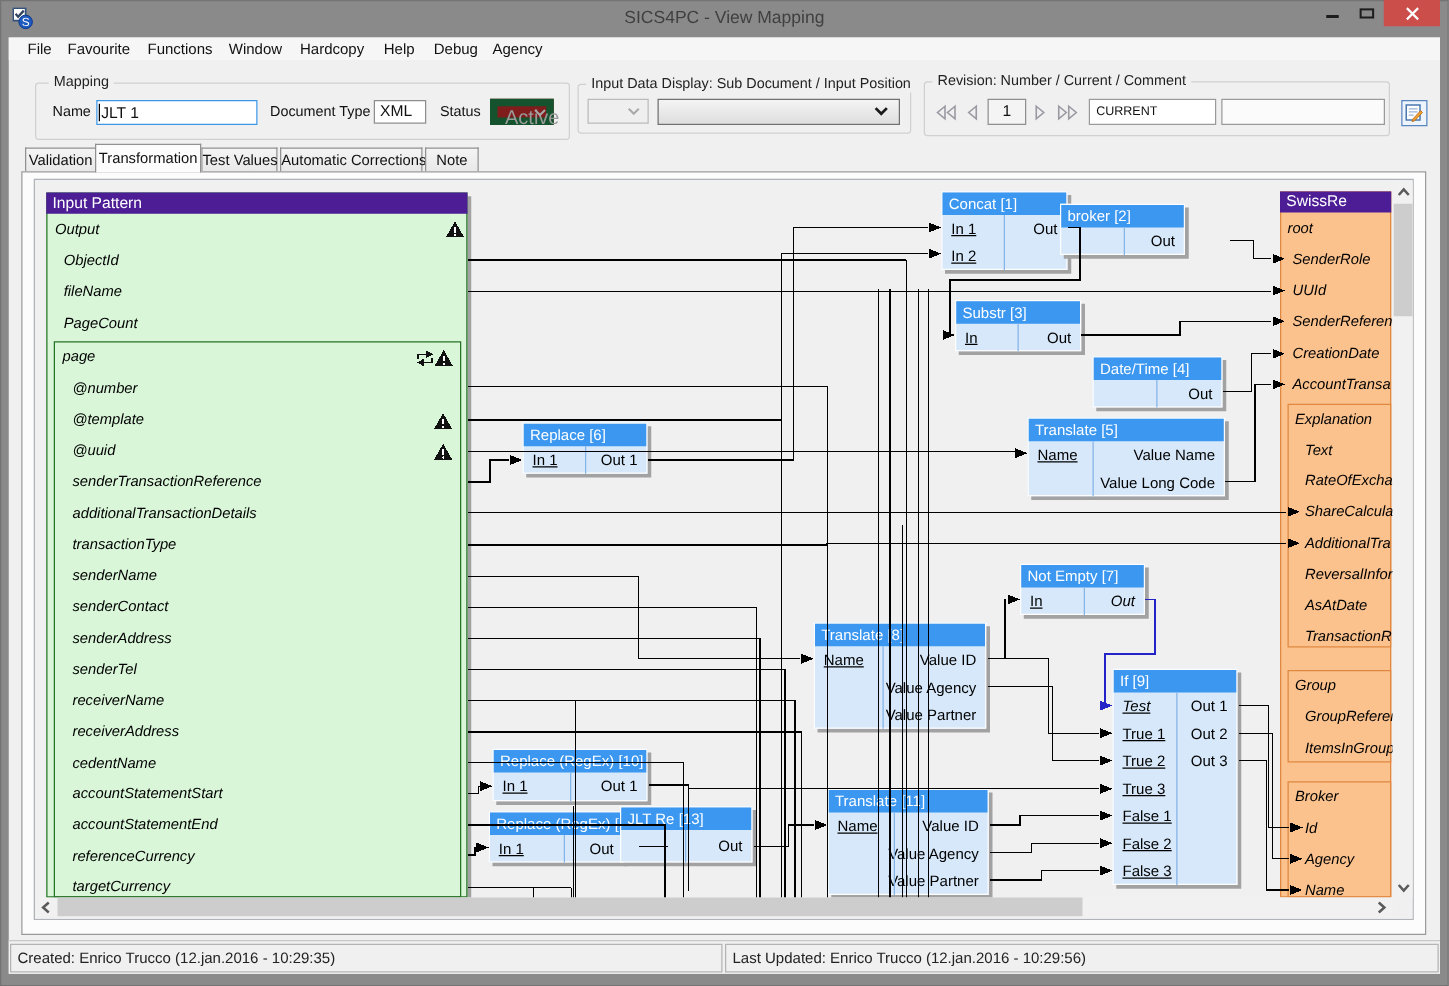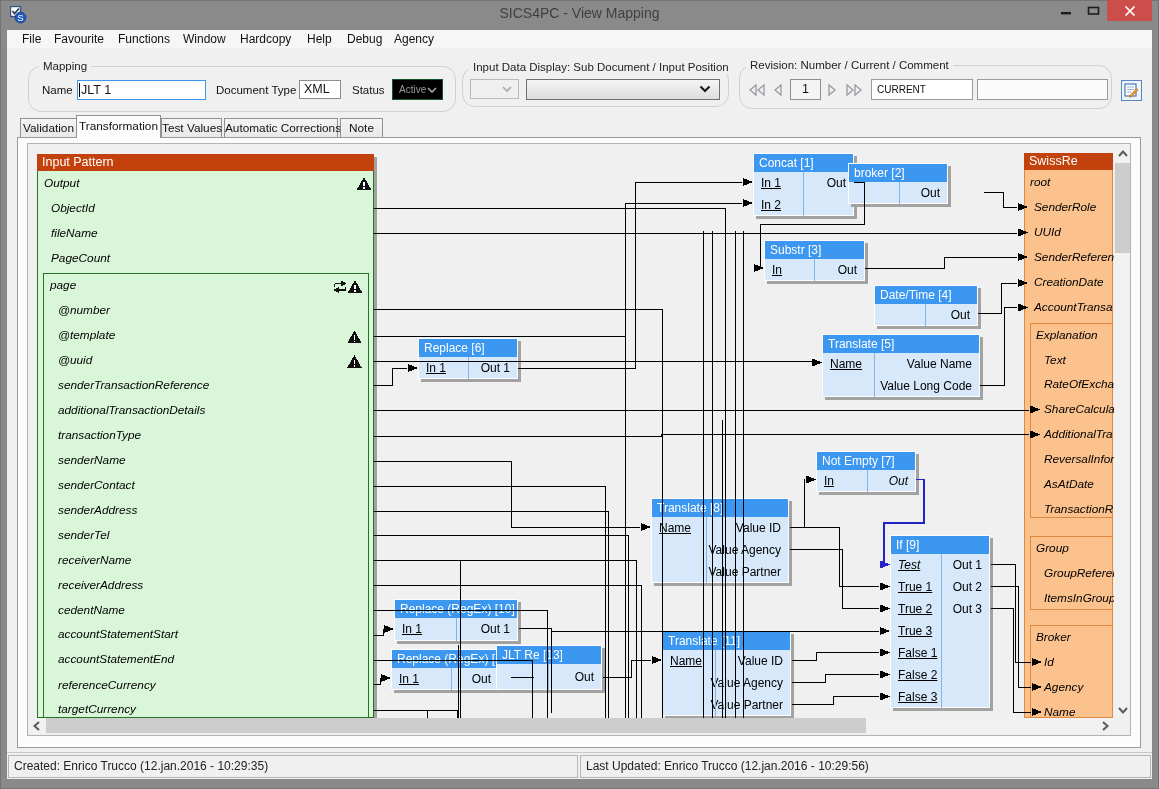--- a/index.html
+++ b/index.html
@@ -7,32 +7,32 @@
 body { font-family:"Liberation Sans", sans-serif; }
 #win { position:absolute; left:0; top:0; width:1159px; height:789px; background:#8a8a8a; box-shadow:inset 0 0 0 1px #747474; }
 #client { position:absolute; left:7px; top:30px; width:1145px; height:749px; background:#f0f0f0; }
 .abs { position:absolute; }
 
 #title { position:absolute; left:0; top:0; width:100%; height:30px; color:#404040; font-size:14px; text-align:center; line-height:26px; }
 
 #menubar { position:absolute; left:7px; top:30px; width:1145px; height:18px; background:#f6f6f6; font-size:12px; color:#111; }
 #menubar span { position:absolute; top:2px; }
 
-.gbox { position:absolute; border:1px solid #d0d0d0; border-radius:13px; }
+.gbox { position:absolute; border:1px solid #d0d0d0; border-radius:3px; }
 .glabel { position:absolute; top:-8px; background:#f0f0f0; padding:0 4px; font-size:11.5px; color:#222; line-height:14px; white-space:nowrap; }
 .lbl { position:absolute; font-size:11.5px; color:#111; white-space:nowrap; }
 .tbox { position:absolute; background:#fff; font-size:12.5px; color:#111; white-space:nowrap; }
 
 .tab { position:absolute; border:1px solid #919191; border-bottom:none; background:linear-gradient(#f4f4f4,#e8e8e8); font-size:11.8px; color:#111; text-align:center; white-space:nowrap; }
 
 #tabpage { position:absolute; left:17px; top:137px; width:1124px; height:611px; background:#fcfcfc; border:1px solid #9a9a9a; }
 #canvasbox { position:absolute; left:27px; top:143px; width:1104px; height:593px; border:1px solid #b0b3b8; background:#f0f0f0; }
 #canvas { position:absolute; left:28px; top:144px; width:1102px; height:591px; overflow:hidden; background:#f0f0f0; }
 
-.phead { position:absolute; background:#c2410c; color:#fff; font-size:12.5px; line-height:17px; padding-left:5px; }
+.phead { position:absolute; background:#4c1d95; color:#fff; font-size:12.5px; line-height:17px; padding-left:5px; }
 .prow { position:absolute; height:25px; line-height:25px; font-size:11.8px; color:#000; white-space:nowrap;font-style:italic; }
 
 .fb { position:absolute; background:#d6e8fa; border:1px solid #fdfdfd; box-shadow:3px 3px 0 0 #a2a2a2; }
 .fb .hd { background:#3b97f0; color:#fff; font-size:12px; height:18px; line-height:18px; padding-left:5px; white-space:nowrap; overflow:hidden; }
 .fb .rw { position:relative; height:22px; line-height:22px; font-size:12px; color:#000; }
 .fb .ci { position:absolute; left:7px; top:0;text-decoration:underline; }
 .fb .co { position:absolute; right:7px; top:0; }
 .fb .dv { position:absolute; width:1px; background:#85b4e8; }
 svg.ov { position:absolute; left:0; top:0; overflow:visible; }
 
@@ -79,21 +79,21 @@
 
   <div class="gbox" style="left:28px;top:66px;width:428px;height:46px">
       <span class="glabel" style="left:10px">Mapping</span>
     </div>
   <div class="lbl" style="left:42px;top:84px">Name</div>
   <div class="tbox" style="left:77px;top:80px;width:129px;height:20px;border:1px solid #3c97e8;line-height:18px;padding-left:3px">JLT 1</div>
   <div class="abs" style="left:79px;top:83px;width:1px;height:14px;background:#000"></div>
   <div class="lbl" style="left:216px;top:84px">Document Type</div>
   <div class="tbox" style="left:299px;top:80px;width:42px;height:19px;border:1px solid #8d8d8d;line-height:17px;padding-left:4px">XML</div>
   <div class="lbl" style="left:352px;top:84px">Status</div>
-  <div class="abs" style="left:392px;top:79px;width:51px;height:21px;border:1px solid #14532d;background:#000000;font-size:10px;color:#9a9a9a;line-height:19px;padding-left:6px">Active</div>
+  <div class="abs" style="left:392px;top:79px;width:51px;height:21px;border:6px solid #14532d;background:#7f1d1d;font-size:16px;color:#9a9a9a;line-height:19px;padding-left:6px">Active</div>
   <svg class="abs" style="left:427px;top:87px" width="10" height="6">
       <path d="M1 1 L5 5 L9 1" stroke="#a8a8a8" stroke-width="1.6" fill="none"></path>
     </svg>
 
   <div class="gbox" style="left:462px;top:67px;width:267px;height:40px">
       <span class="glabel" style="left:6px">Input Data Display: Sub Document / Input Position</span>
     </div>
   <div class="abs" style="left:470px;top:79px;width:49px;height:20px;border:1px solid #bababa;background:#efefef"></div>
   <svg class="abs" style="left:502px;top:86px" width="10" height="6">
       <path d="M1 1 L5 5 L9 1" stroke="#a8a8a8" stroke-width="1.6" fill="none"></path>

